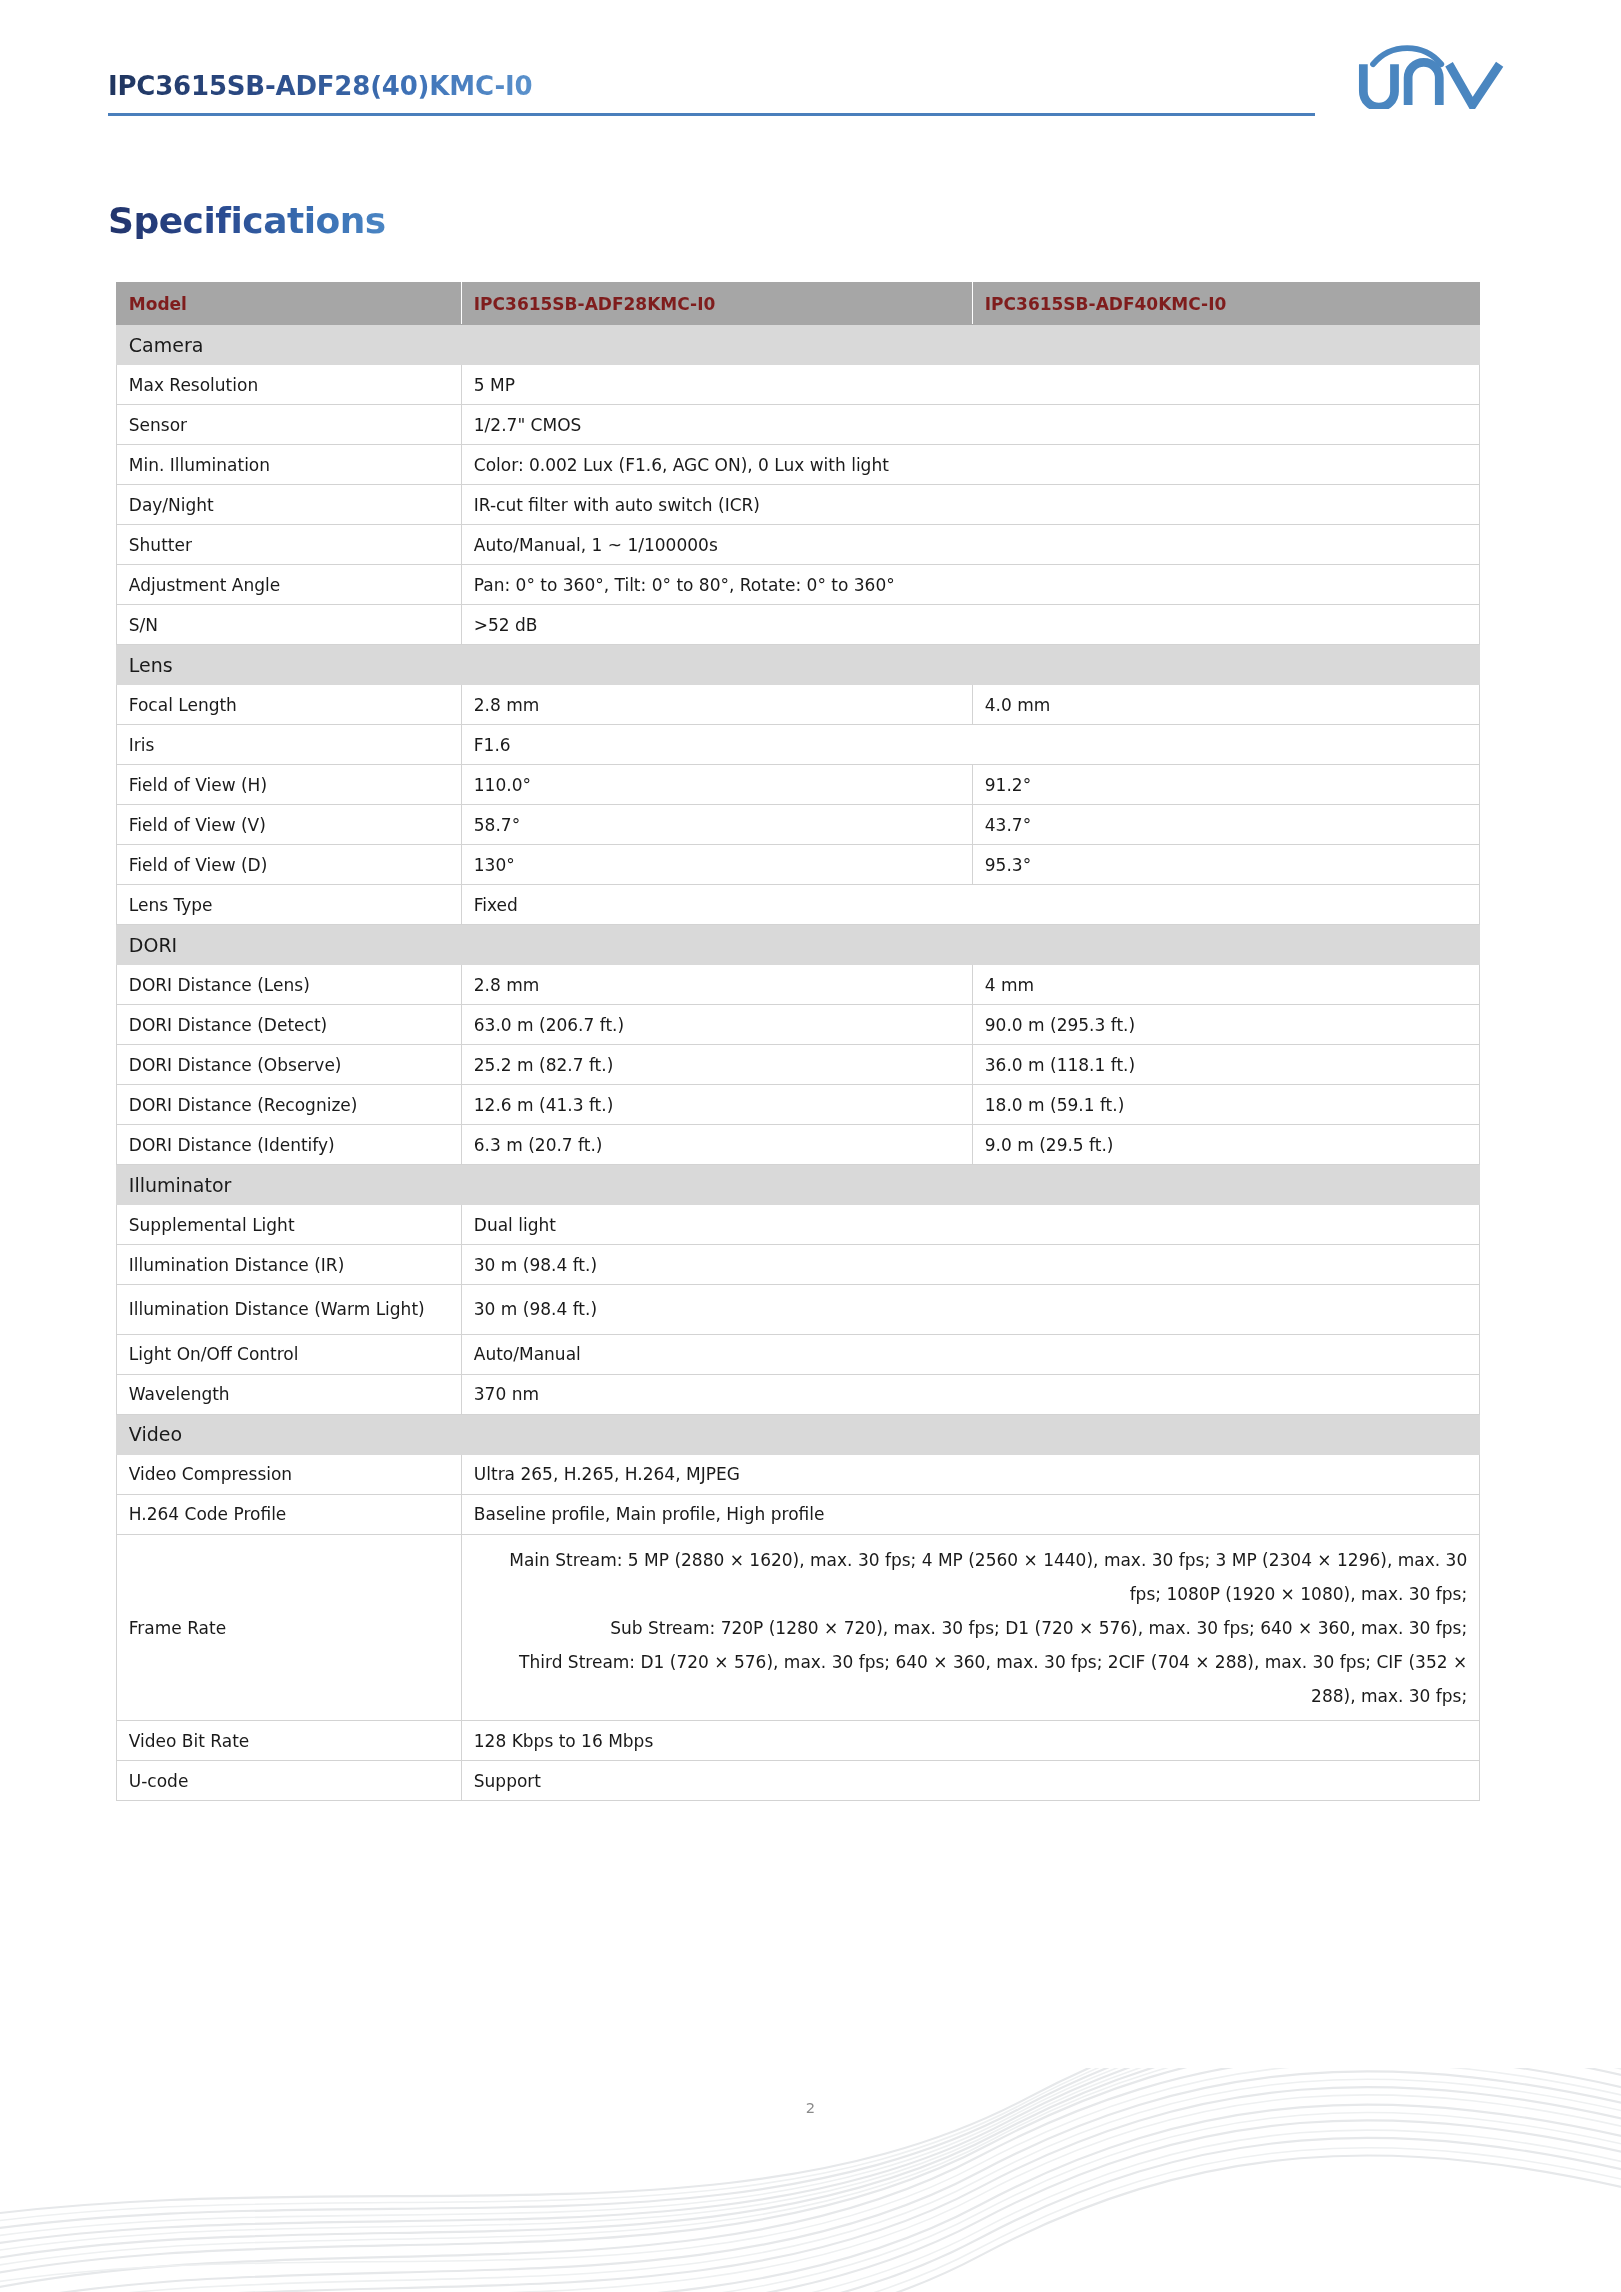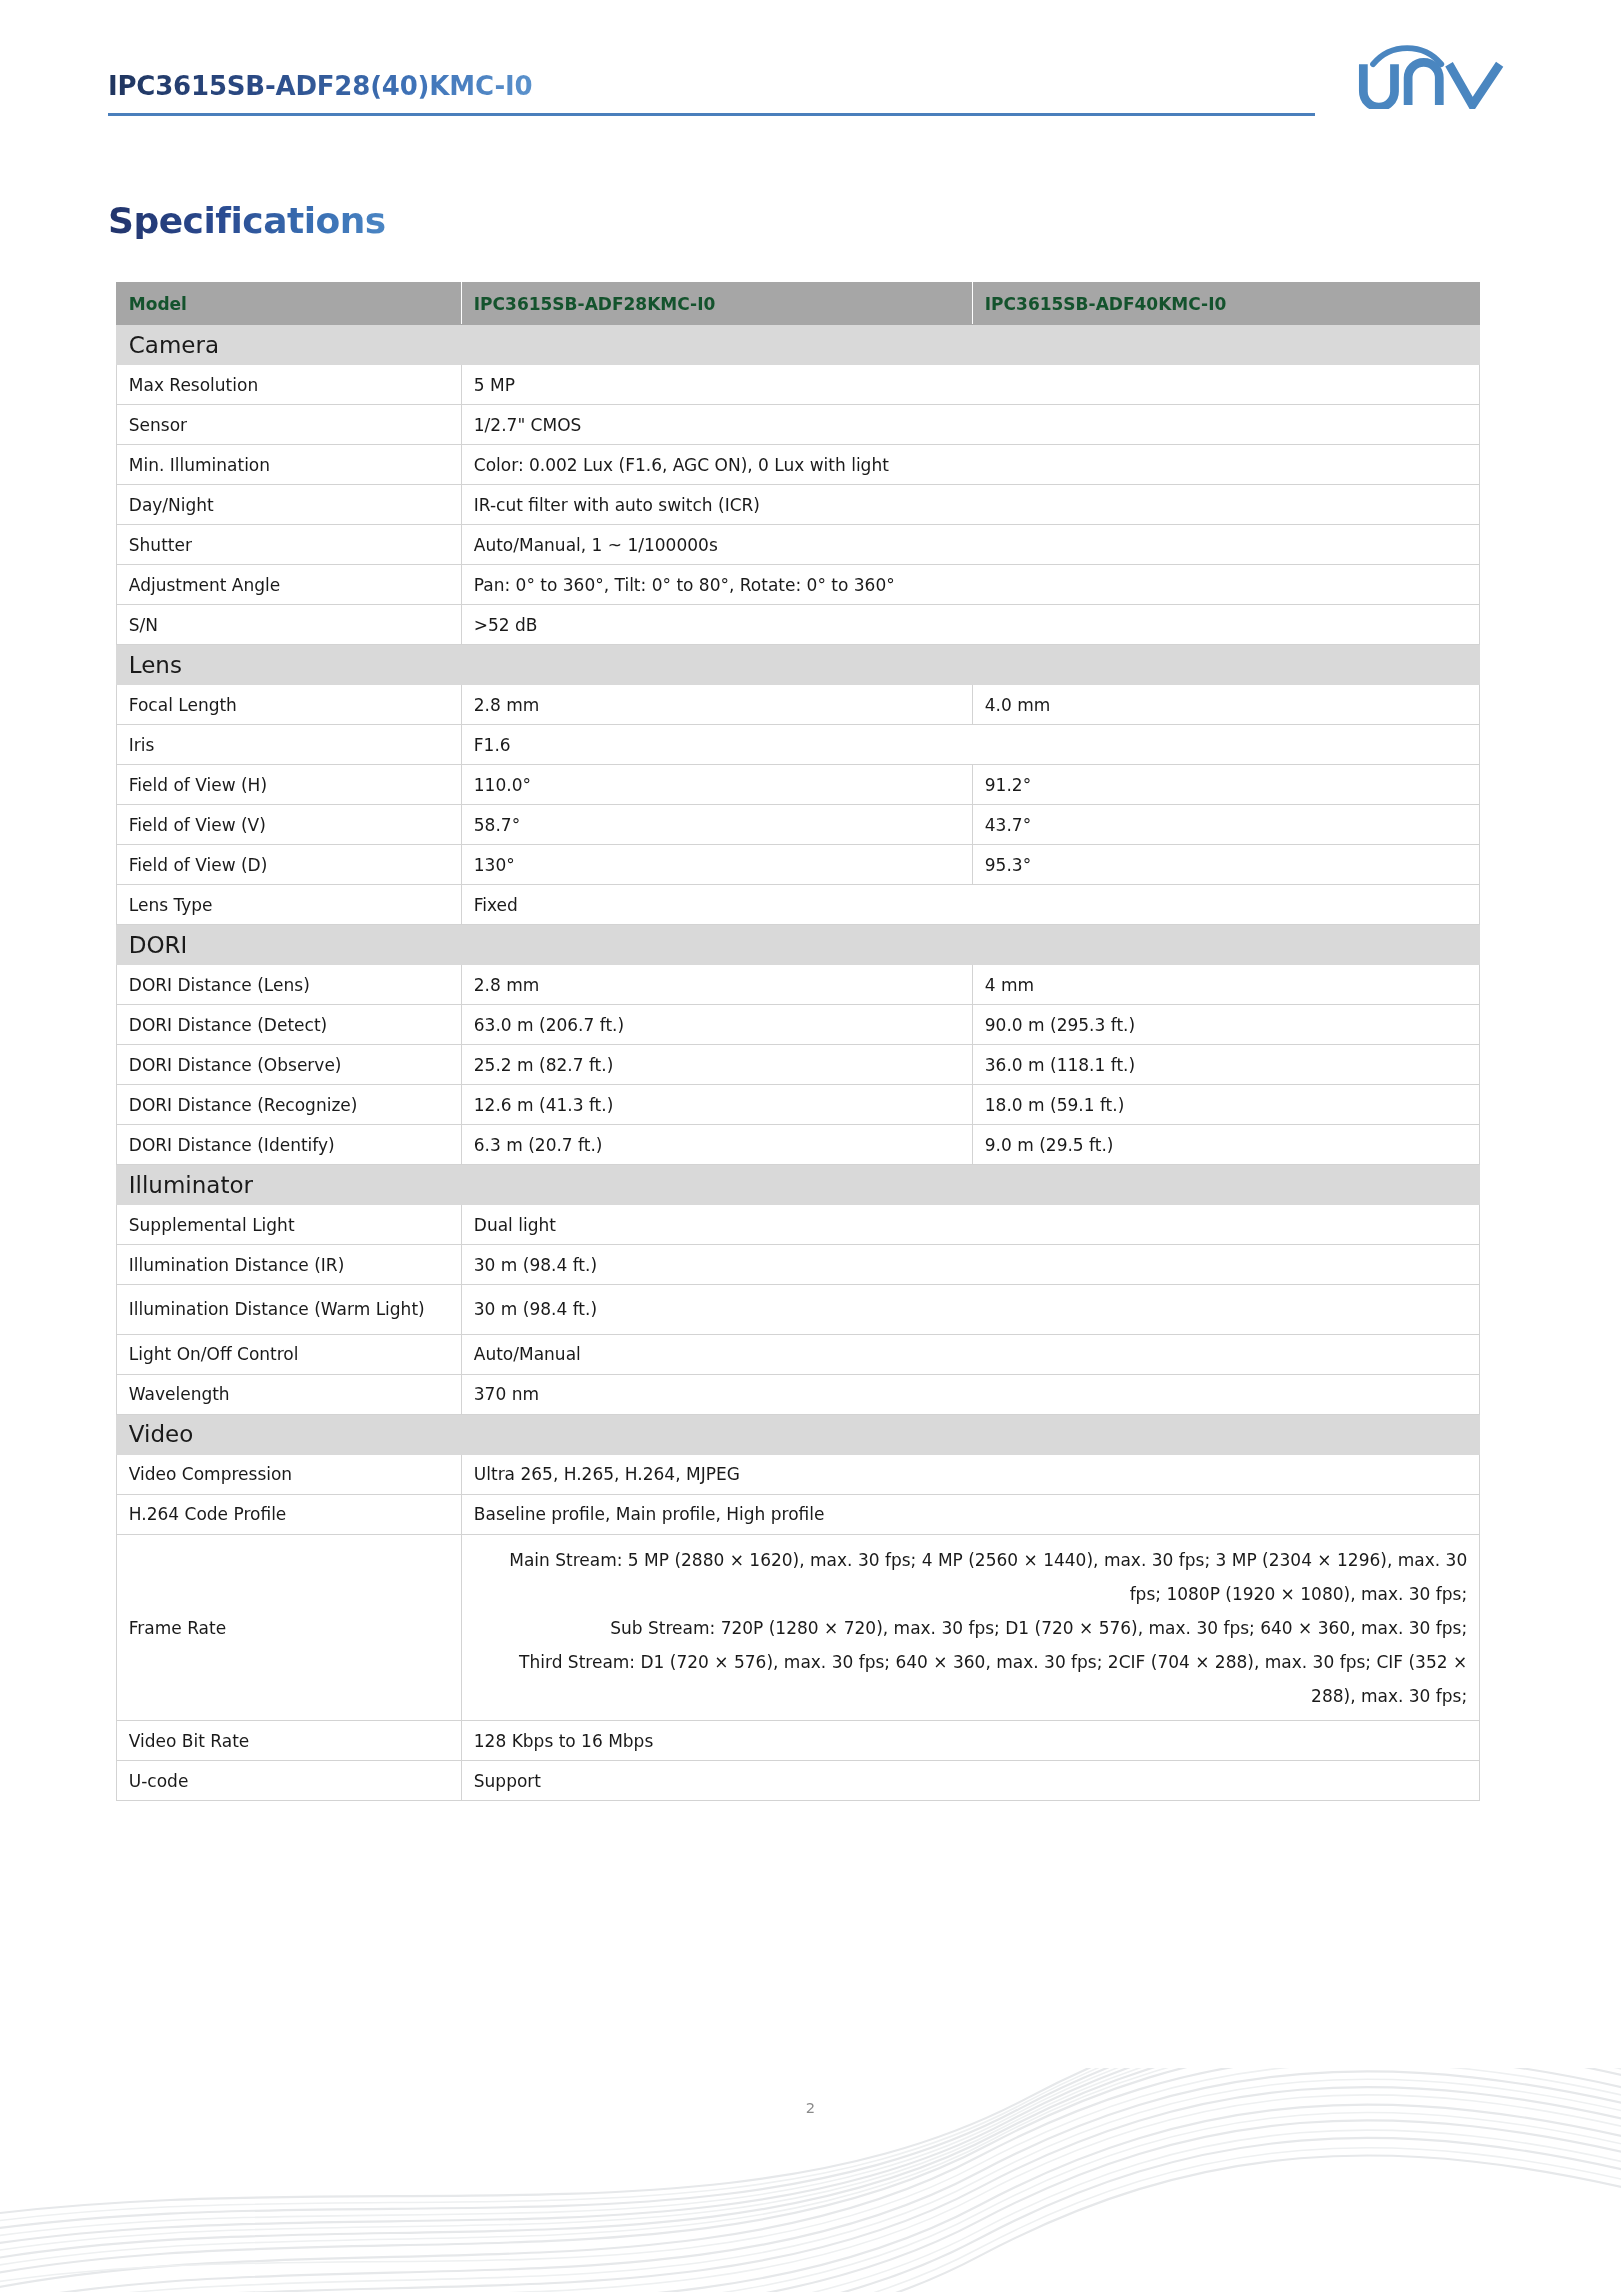--- a/index.html
+++ b/index.html
@@ -85,33 +85,33 @@
     vertical-align: middle;
     padding: 0 11.8px;
     border: 1px solid #d3d3d3;
   }
   .col-label { width: 345px; }
   .col-v1    { width: 511px; }
   .col-v2    { width: 507px; }
 
   tr.header-row td {
     background: #a6a6a6;
-    color: #14532d;
+    color: #7f1d1d;
     font-weight: bold;
     font-size: 17px;
     height: 41px;
     border-color: #a6a6a6;
     border-right-color: #ffffff;
   }
   tr.header-row td:last-child { border-right-color: #a6a6a6; }
 
   tr.section-row td {
     background: #d9d9d9;
     height: 39px;
-    font-size: 23px;
+    font-size: 19px;
     color: #1a1a1a;
     border-color: #d9d9d9;
   }
 
   tr.data-row td { height: 39px; background: #ffffff; }
 
   td.tall { line-height: 2.15; padding-top: 4.9px; padding-bottom: 4.9px; }
   td.multiline { line-height: 2.0; padding-top: 7.8px; padding-bottom: 7.8px; text-align: right; }
 
   

